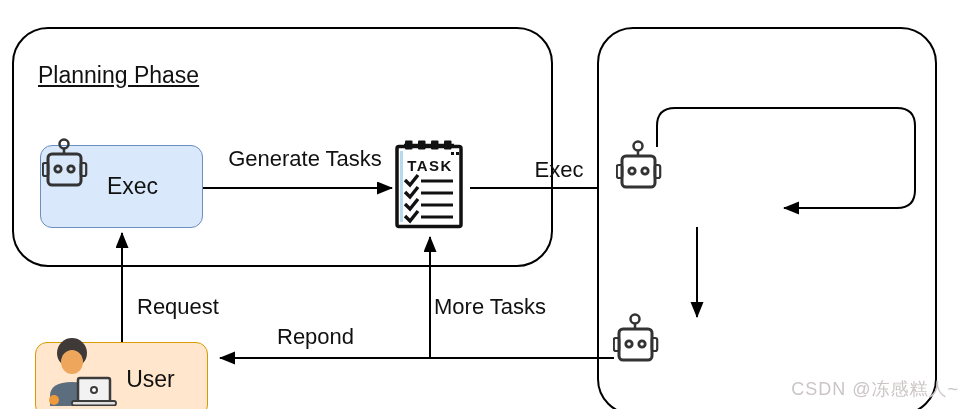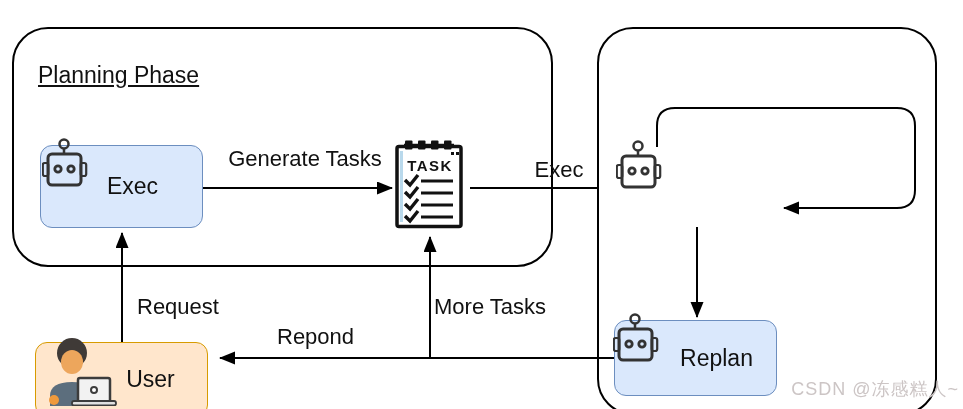--- a/index.html
+++ b/index.html
@@ -114,23 +114,20 @@
       <circle cx="22" cy="6" r="4.5" fill="none" stroke="#333" stroke-width="2.5"></circle>
       <line x1="22" y1="10.5" x2="22" y2="16" stroke="#333" stroke-width="2.5"></line>
       <rect x="6" y="16" width="33" height="31" rx="4" fill="none" stroke="#333" stroke-width="3"></rect>
       <rect x="0.8" y="25" width="5.5" height="13" rx="2" fill="none" stroke="#333" stroke-width="2.2"></rect>
       <rect x="38.7" y="25" width="5.5" height="13" rx="2" fill="none" stroke="#333" stroke-width="2.2"></rect>
       <circle cx="16" cy="31" r="3.2" fill="none" stroke="#333" stroke-width="2.8"></circle>
       <circle cx="29" cy="31" r="3.2" fill="none" stroke="#333" stroke-width="2.8"></circle>
     </svg>
   </div>
 
-  <div class="node agent" style="left:614px; top:320px; width:163px; height:76px;">
-    <span class="node-label" style="padding-left:42px;">Replan</span>
-  </div>
   <div class="icon-wrap" style="left:613px; top:313px;">
     <svg width="58" height="54" viewBox="0 0 58 54">
       <circle cx="22" cy="6" r="4.5" fill="none" stroke="#333" stroke-width="2.5"></circle>
       <line x1="22" y1="10.5" x2="22" y2="16" stroke="#333" stroke-width="2.5"></line>
       <rect x="6" y="16" width="33" height="31" rx="4" fill="none" stroke="#333" stroke-width="3"></rect>
       <rect x="0.8" y="25" width="5.5" height="13" rx="2" fill="none" stroke="#333" stroke-width="2.2"></rect>
       <rect x="38.7" y="25" width="5.5" height="13" rx="2" fill="none" stroke="#333" stroke-width="2.2"></rect>
       <circle cx="16" cy="31" r="3.2" fill="none" stroke="#333" stroke-width="2.8"></circle>
       <circle cx="29" cy="31" r="3.2" fill="none" stroke="#333" stroke-width="2.8"></circle>
     </svg>

